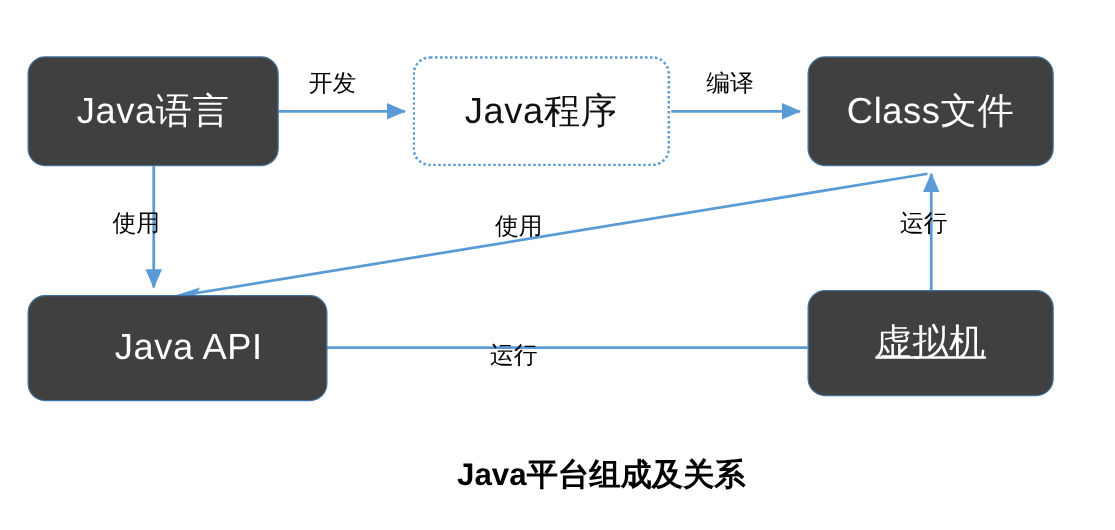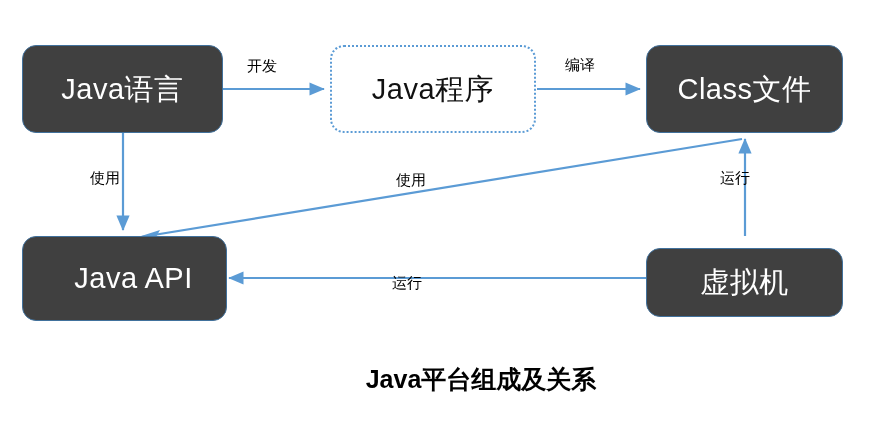--- a/index.html
+++ b/index.html
@@ -45,21 +45,21 @@
   }
   .node-label {
     font-size: 29px;
     line-height: 1;
     white-space: nowrap;
     letter-spacing: 0.5px;
   }
   .edge-label {
     position: absolute;
     color: #000000;
-    font-size: 15px;
+    font-size: 19px;
     line-height: 1;
     white-space: nowrap;
     z-index: 4;
   }
   .caption {
     position: absolute;
     left: 0;
     width: 892px;
     text-align: center;
     font-size: 25px;
@@ -111,25 +111,25 @@
   </div>
 
   <div class="node dotted" style="left:330px; top:45px; width:206px; height:88px;">
     <span class="node-label">Java程序</span>
   </div>
 
   <div class="node filled" style="left:646px; top:45px; width:197px; height:88px;">
     <span class="node-label">Class文件</span>
   </div>
 
-  <div class="node filled" style="left:22px; top:236px; width:205px; height:85px;padding-left:18px;">
+  <div class="node filled" style="left:22px; top:236px; width:240px; height:85px;padding-left:18px;">
     <span class="node-label">Java API</span>
   </div>
 
-  <div class="node filled" style="left:646px; top:248px; width:197px; height:69px;">
+  <div class="node filled" style="left:646px; top:232px; width:197px; height:85px;text-decoration:underline;">
     <span class="node-label">虚拟机</span>
   </div>
 
   <span class="edge-label" style="left:247px; top:58px;">开发</span>
 
   <span class="edge-label" style="left:565px; top:58px;font-family:Liberation Serif, serif;">编译</span>
 
   <span class="edge-label" style="left:90px; top:170px;">使用</span>
 
   <span class="edge-label" style="left:396px; top:172px;">使用</span>

